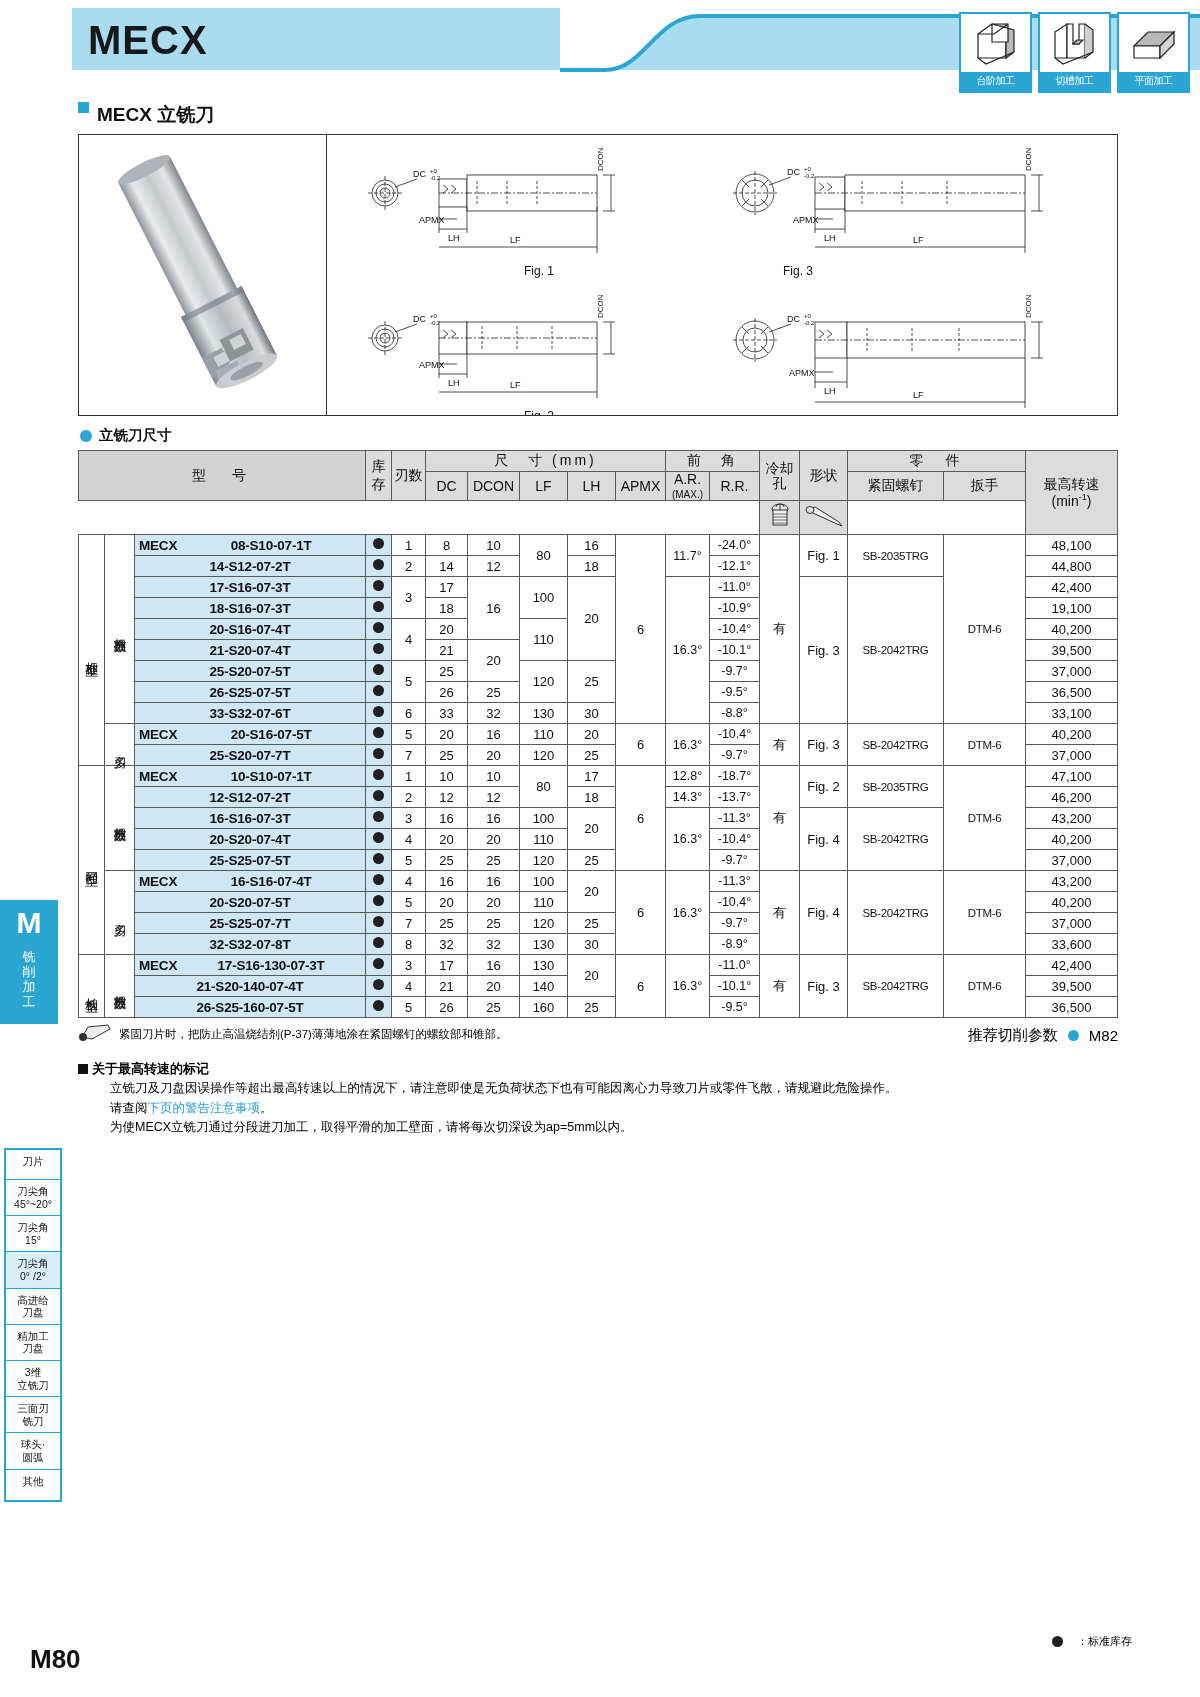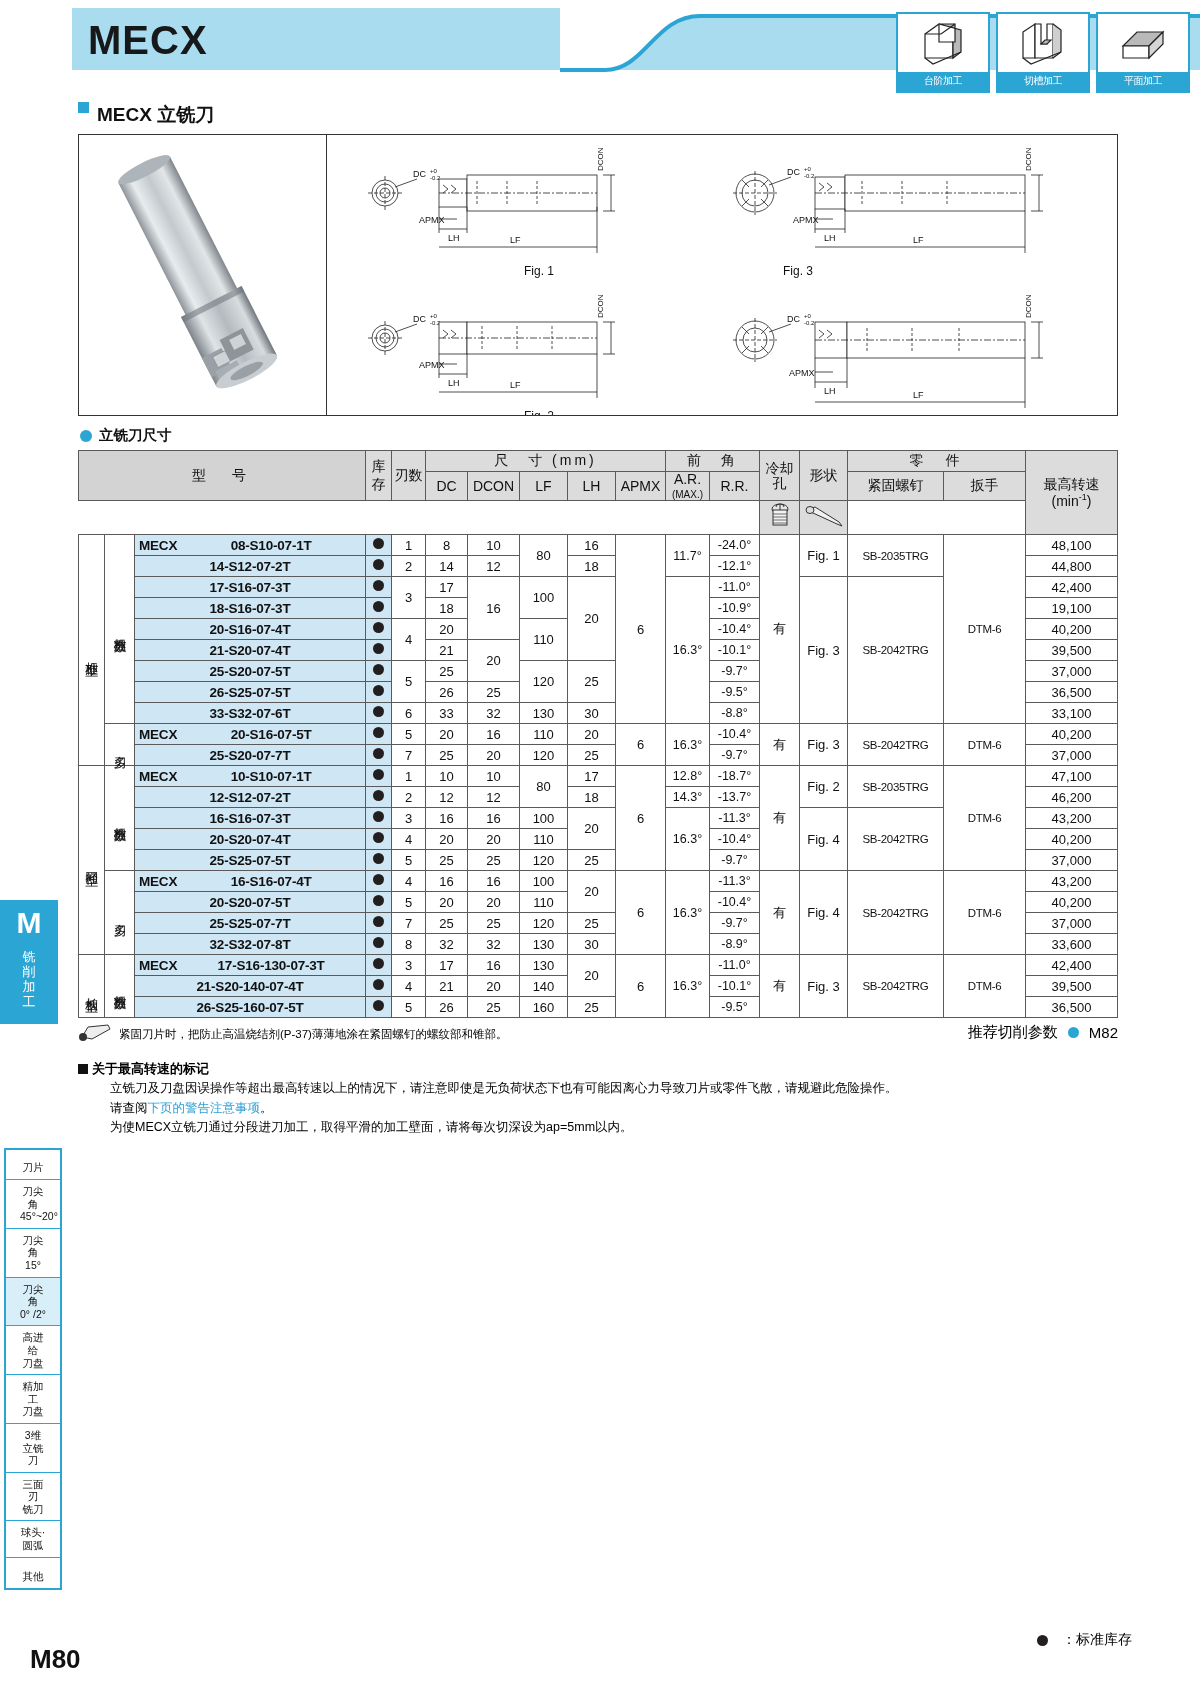--- a/index.html
+++ b/index.html
@@ -27,21 +27,21 @@
     position: absolute; left: 88px; top: 18px;
     font-size: 40px; font-weight: bold; color: #16181a;
     letter-spacing: 1px;
     font-family: "Liberation Sans", sans-serif;
   }
   .proc-icons {
     position: absolute; right: 10px; top: 12px;
     display: flex; gap: 6px;
   }
   .proc-icon {
-    width: 94px; background: #ffffff;
+    width: 73px; background: #ffffff;
     border: 2px solid #2ba6d4;
     display: flex; flex-direction: column; align-items: center;
   }
   .proc-icon .glyph {
     height: 58px; width: 100%;
     display: flex; align-items: center; justify-content: center;
   }
   .proc-icon .cap {
     width: 100%; background: #2ba6d4; color: #fff;
     font-size: 10px; text-align: center; padding: 2px 0 3px;
@@ -111,21 +111,21 @@
   .bullet { display:inline-block; width: 11px; height: 11px; background: #231f20; border-radius: 50%; }
 
   td.num { font-size: 13px; }
   td.ang { font-size: 12.5px; }
   td.part { font-size: 11.5px; letter-spacing: -0.3px; }
   td.spd { font-size: 13px; }
 
   
   .note-screw {
     margin: 5px 0 0 78px; width: 1040px;
-    display: flex; align-items: flex-start; justify-content: space-between;
+    display: flex; align-items: flex-end; justify-content: space-between;
   }
   .note-screw .left { display: flex; align-items: center; gap: 5px; font-size: 11.5px; }
   .note-screw .right { font-size: 15px; font-weight: normal; display: flex; align-items: center; gap: 10px; }
   .note-screw .right .bluedot { width: 11px; height: 11px; border-radius: 50%; background: #2ba6d4; display: inline-block; }
 
   .notes { margin: 14px 0 0 78px; width: 1040px; font-size: 12.5px; line-height: 1.55; }
   .notes h4 { font-size: 13px; display: flex; align-items: center; gap: 4px; margin-top: 4px; }
   .notes h4 .blk { width: 10px; height: 10px; background: #111; display: inline-block; }
   .notes p { margin-left: 32px; }
   .lnk { color: #2e9fd6; }
@@ -139,33 +139,33 @@
   .side-m .big { font-size: 30px; font-weight: bold; line-height: 1; }
   .side-m .vt { margin-top: 12px; font-size: 13px; line-height: 1.15; }
 
   .side-cat {
     position: absolute; left: 4px; top: 1148px;
     width: 58px; border: 2px solid #2ba6d4; background: #fff;
   }
   .side-cat .it {
     border-bottom: 1px solid #2ba6d4;
     font-size: 10.5px; text-align: center; color: #111;
-    padding: 5px 14px; line-height: 1.2; min-height: 30px;
-    display: flex; flex-direction: column; justify-content: flex-end;
+    padding: 5px 1px; line-height: 1.2; min-height: 30px;
+    display: flex; flex-direction: column; justify-content: flex-start;
   }
   .side-cat .it:last-child { border-bottom: none; }
   .side-cat .it.active { background: #d8eef8; }
 
   .page-num {
     position: absolute; left: 30px; bottom: 22px;
     font-size: 26px; font-weight: bold; color: #111;
   }
   .legend {
     position: absolute; right: 68px; bottom: 48px;
-    font-size: 14px; display: flex; align-items: center; gap: 14px;
+    font-size: 11px; display: flex; align-items: center; gap: 14px;
   }
 </style>
 </head>
 <body>
 
 <div class="header-wrap">
   <div class="header-band"></div>
   <div class="header-curve">
     <svg width="640" height="70" viewBox="0 0 640 70">
       <path d="M0,62 L45,62 C85,62 95,8 140,8 L640,8 L640,0 L0,0 Z" fill="#ffffff"></path>

